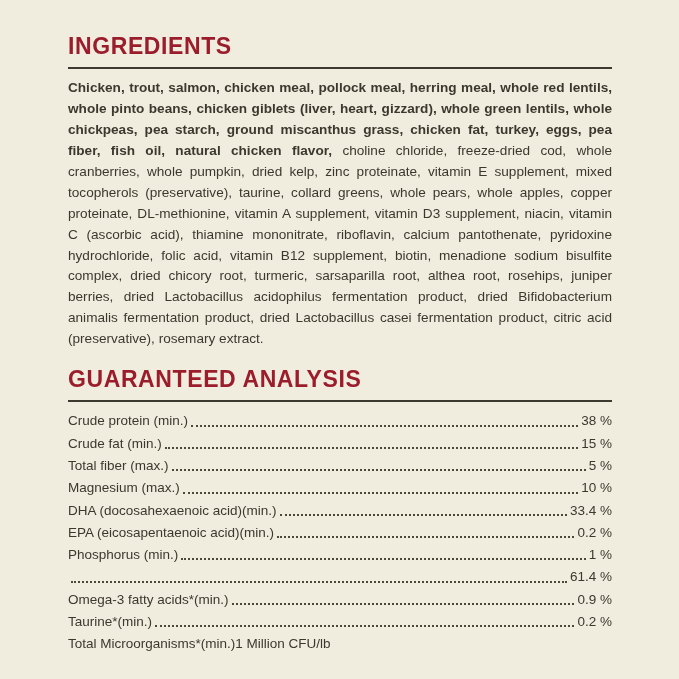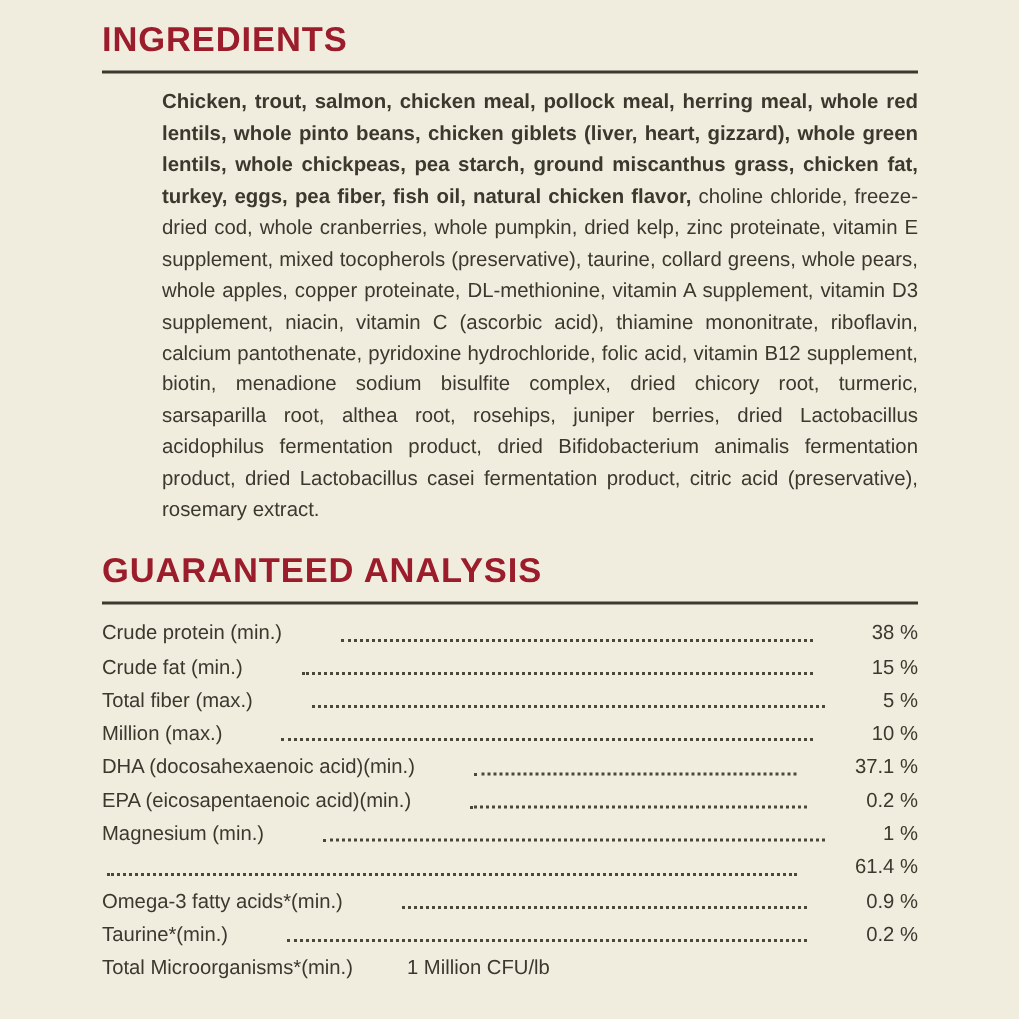--- a/index.html
+++ b/index.html
@@ -5,52 +5,50 @@
   * { margin: 0; padding: 0; box-sizing: border-box; }
   html, body {
     width: 679px; height: 679px;
     background: #f0edde;
     font-family: "Liberation Sans", "DejaVu Sans", sans-serif;
     color: #3b392e;
     overflow: hidden;
   }
   .label-panel {
     width: 679px; height: 679px;
-    padding: 14px 67px 0 68px;
+    padding: 34px 67px 0 68px;
   }
   .section-title {
     font-size: 23px;
     font-weight: bold;
     letter-spacing: 0.6px;
     color: #9b1c2b;
     line-height: 1.1;
   }
   .title-rule {
     border: none;
     border-top: 2px solid #3c3a2e;
     margin: 8px 0 0 0;
   }
   .ingredients-text {
     margin-top: 9px;
     font-size: 13.6px;
     line-height: 20.9px;
     text-align: justify;
     color: #3b392e;
-    margin-left: 40px;
   }
   .ingredients-text .lead { font-weight: bold; }
   .ga-section { margin-top: 17px; }
   .ga-table { margin-top: 8px; }
   .ga-row {
     display: flex;
     align-items: flex-end;
     height: 22.3px;
     font-size: 13.5px;
     line-height: 22.3px;
-    gap: 36px;
   }
   .ga-row .leader {
     flex: 1;
     border-bottom: 2px dotted #4a4836;
     margin: 0 3px 6px 3px;
     min-width: 20px;
   }
   .ga-row .value { white-space: nowrap; text-align: center; }
 </style>
 </head>
@@ -78,36 +76,36 @@
         <span class="rowlabel">Crude fat (min.)</span>
           <span class="leader"></span>
           <span class="value">15 %</span>
       </div>
       <div class="ga-row">
         <span class="rowlabel">Total fiber (max.)</span>
           <span class="leader"></span>
           <span class="value">5 %</span>
       </div>
       <div class="ga-row">
-        <span class="rowlabel">Million (max.)</span>
+        <span class="rowlabel">Magnesium (max.)</span>
           <span class="leader"></span>
           <span class="value">10 %</span>
       </div>
       <div class="ga-row">
         <span class="rowlabel">DHA (docosahexaenoic acid)(min.)</span>
           <span class="leader"></span>
-          <span class="value">37.1 %</span>
+          <span class="value">33.4 %</span>
       </div>
       <div class="ga-row">
         <span class="rowlabel">EPA (eicosapentaenoic acid)(min.)</span>
           <span class="leader"></span>
           <span class="value">0.2 %</span>
       </div>
       <div class="ga-row">
-        <span class="rowlabel">Magnesium (min.)</span>
+        <span class="rowlabel">Phosphorus (min.)</span>
           <span class="leader"></span>
           <span class="value">1 %</span>
       </div>
       <div class="ga-row">
           <span class="leader"></span>
           <span class="value">61.4 %</span>
       </div>
       <div class="ga-row">
         <span class="rowlabel">Omega-3 fatty acids*(min.)</span>
           <span class="leader"></span>

